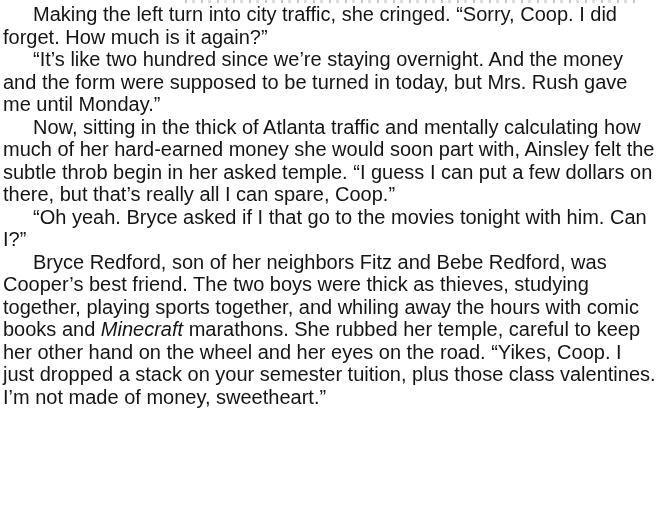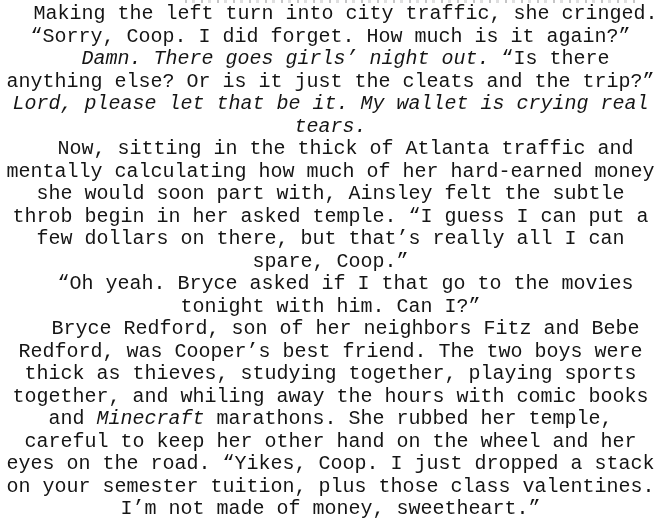--- a/index.html
+++ b/index.html
@@ -11,25 +11,25 @@
     width: 662px;
     height: 530px;
     overflow: hidden;
     position: relative;
   }
   .book-page {
     position: absolute;
     top: 3px;
     left: 3px;
     width: 655px;
-    font-family: Liberation Mono, monospace;
+    font-family: Liberation Sans, sans-serif;
     font-size: 20px;
     line-height: 22.5px;
     color: #151515;
-    text-align: center;
+    text-align: left;
   }
   .book-page p {
     margin: 0;
     padding: 0;
     text-indent: 30px;
   }
   .run-italic {
     font-style: italic;
   }
   
@@ -49,17 +49,17 @@
     opacity: 0.6;
   }
 </style>
 </head>
 <body>
 
 <div class="clipped-prev-line"></div>
 
 <div class="book-page">
   <p><span>Making the left turn into city traffic, she cringed. “Sorry, Coop. I did forget. How much is it again?”</span></p>
-  <p><span class="run-italic">Damn. There goes girls’ night out.</span><span> “Is there anything else? Or is it just the cleats and the trip?” </span><span class="run-italic">Lord, please let that be it. My wallet is crying real tears.</span></p>
+  <p><span>“It’s like two hundred since we’re staying overnight. And the money and the form were supposed to be turned in today, but Mrs. Rush gave me until Monday.”</span></p>
   <p><span>Now, sitting in the thick of Atlanta traffic and mentally calculating how much of her hard-earned money she would soon part with, Ainsley felt the subtle throb begin in her asked temple. “I guess I can put a few dollars on there, but that’s really all I can spare, Coop.”</span></p>
   <p><span>“Oh yeah. Bryce asked if I that go to the movies tonight with him. Can I?”</span></p>
   <p><span>Bryce Redford, son of her neighbors Fitz and Bebe Redford, was Cooper’s best friend. The two boys were thick as thieves, studying together, playing sports together, and whiling away the hours with comic books and </span><span class="run-italic">Minecraft</span><span> marathons. She rubbed her temple, careful to keep her other hand on the wheel and her eyes on the road. “Yikes, Coop. I just dropped a stack on your semester tuition, plus those class valentines. I’m not made of money, sweetheart.”</span></p>
 </div>
 
 </body></html>

